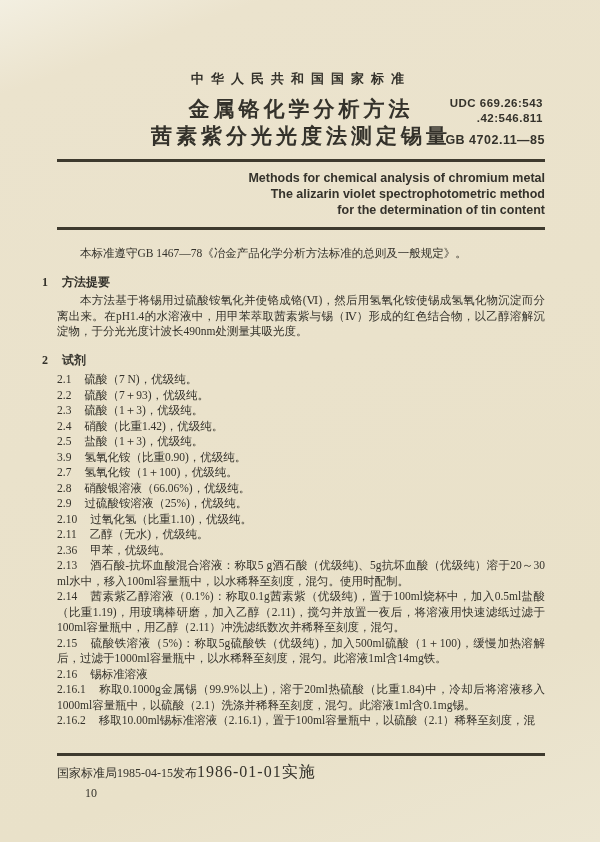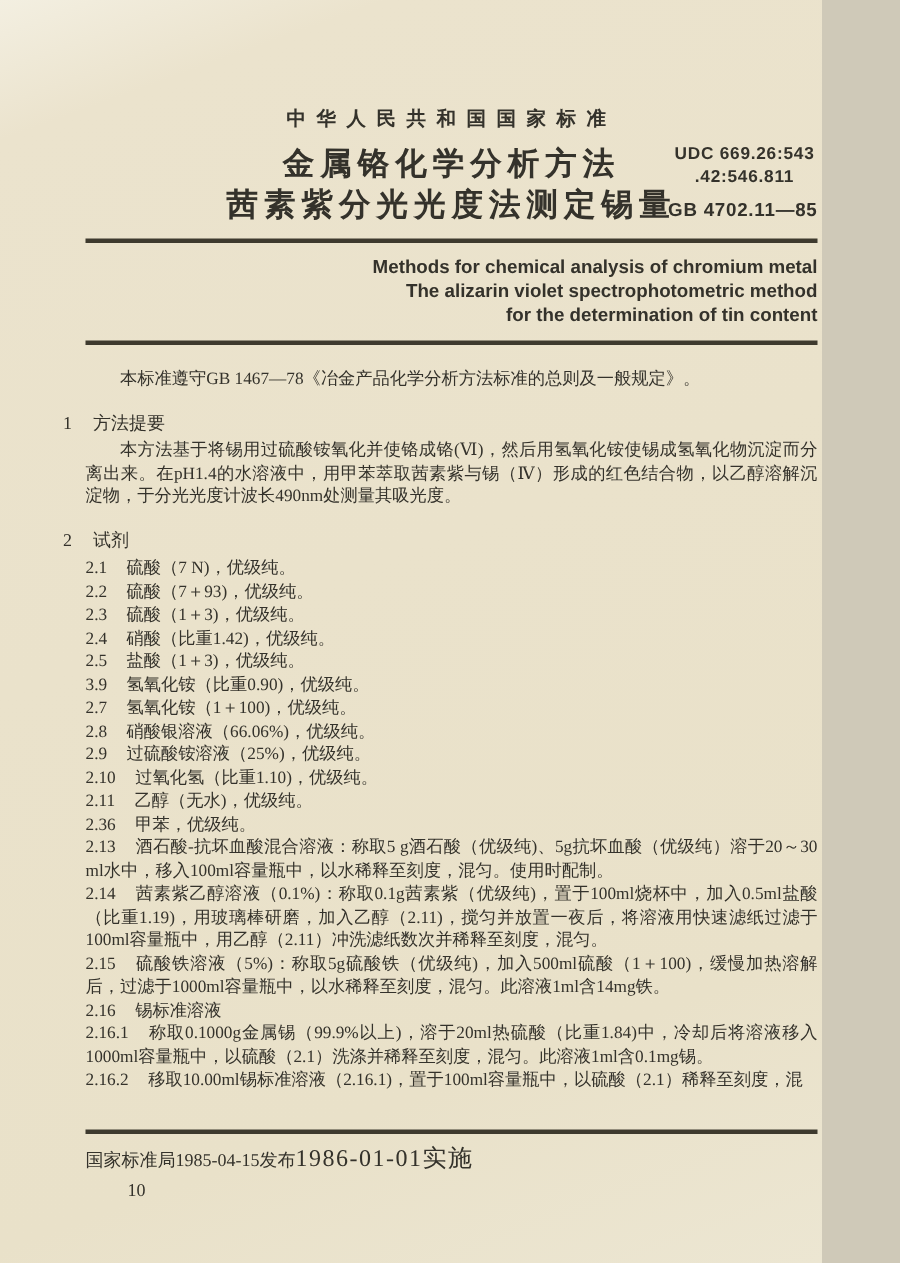--- a/index.html
+++ b/index.html
@@ -1,42 +1,42 @@
 <!DOCTYPE html>
 <html><head>
 <meta charset="utf-8">
 <style>
   html,body{margin:0;padding:0}
   body{width:600px;height:842px;background:#cfc9b8;font-family:"Liberation Serif","DejaVu Serif",serif}
-  #page{position:relative;width:548px;height:842px;overflow:hidden;color:#34322b;
+  #page{position:relative;width:600px;height:842px;overflow:hidden;color:#34322b;
         background:linear-gradient(160deg,#f3efe1 0%,#ebe3cd 9%,#e9e1c9 80%,#ece6d2 100%)}
   .content{position:absolute;left:57px;width:488px;top:0}
 
   .std-label{margin-top:70px;text-align:center;font-weight:bold;font-size:13px;letter-spacing:7px}
 
   .title-area{position:relative;margin-top:8px}
-  .udc{position:absolute;right:2px;top:0;text-align:center;
+  .udc{position:absolute;right:2px;top:0;text-align:right;
        font-family:"Liberation Sans","DejaVu Sans",sans-serif;
        font-weight:bold;font-size:11.5px;line-height:15px;letter-spacing:.5px}
   .cn-title{text-align:center;font-weight:bold;font-size:21px;line-height:27px;letter-spacing:4px}
   .gb{position:absolute;right:0;bottom:3px;
       font-family:"Liberation Sans","DejaVu Sans",sans-serif;
       font-weight:bold;font-size:12.5px;letter-spacing:.5px}
 
   .rule{border:0;border-top:3px solid #3e3a2e;margin:9px 0 0 0;height:0}
 
   .en-title{margin-top:8px;text-align:right;
             font-family:"Liberation Sans","DejaVu Sans",sans-serif;
             font-weight:bold;font-size:12.5px;line-height:16px}
 
   .bodytext{font-size:11.5px;line-height:15.5px;text-align:justify}
   .intro{margin-top:16px}
   .intro p{margin:0;text-indent:2em}
 
-  .sec-head{margin:13px 0 0 -15px;font-weight:normal;font-size:12px}
+  .sec-head{margin:13px 0 0 -15px;font-weight:bold;font-size:12px}
   .sec-head .sec-no{margin-right:14px}
   .para{margin:3px 0 0 0;text-indent:2em}
 
   .items{margin-top:4px}
   .item{margin:0}
   .item .num{margin-right:13px;white-space:nowrap}
 
   .footer{position:absolute;left:57px;width:488px;top:753px}
   .footer-row{display:flex;align-items:baseline;margin-top:6px}
   .footer-left{font-size:12px}

